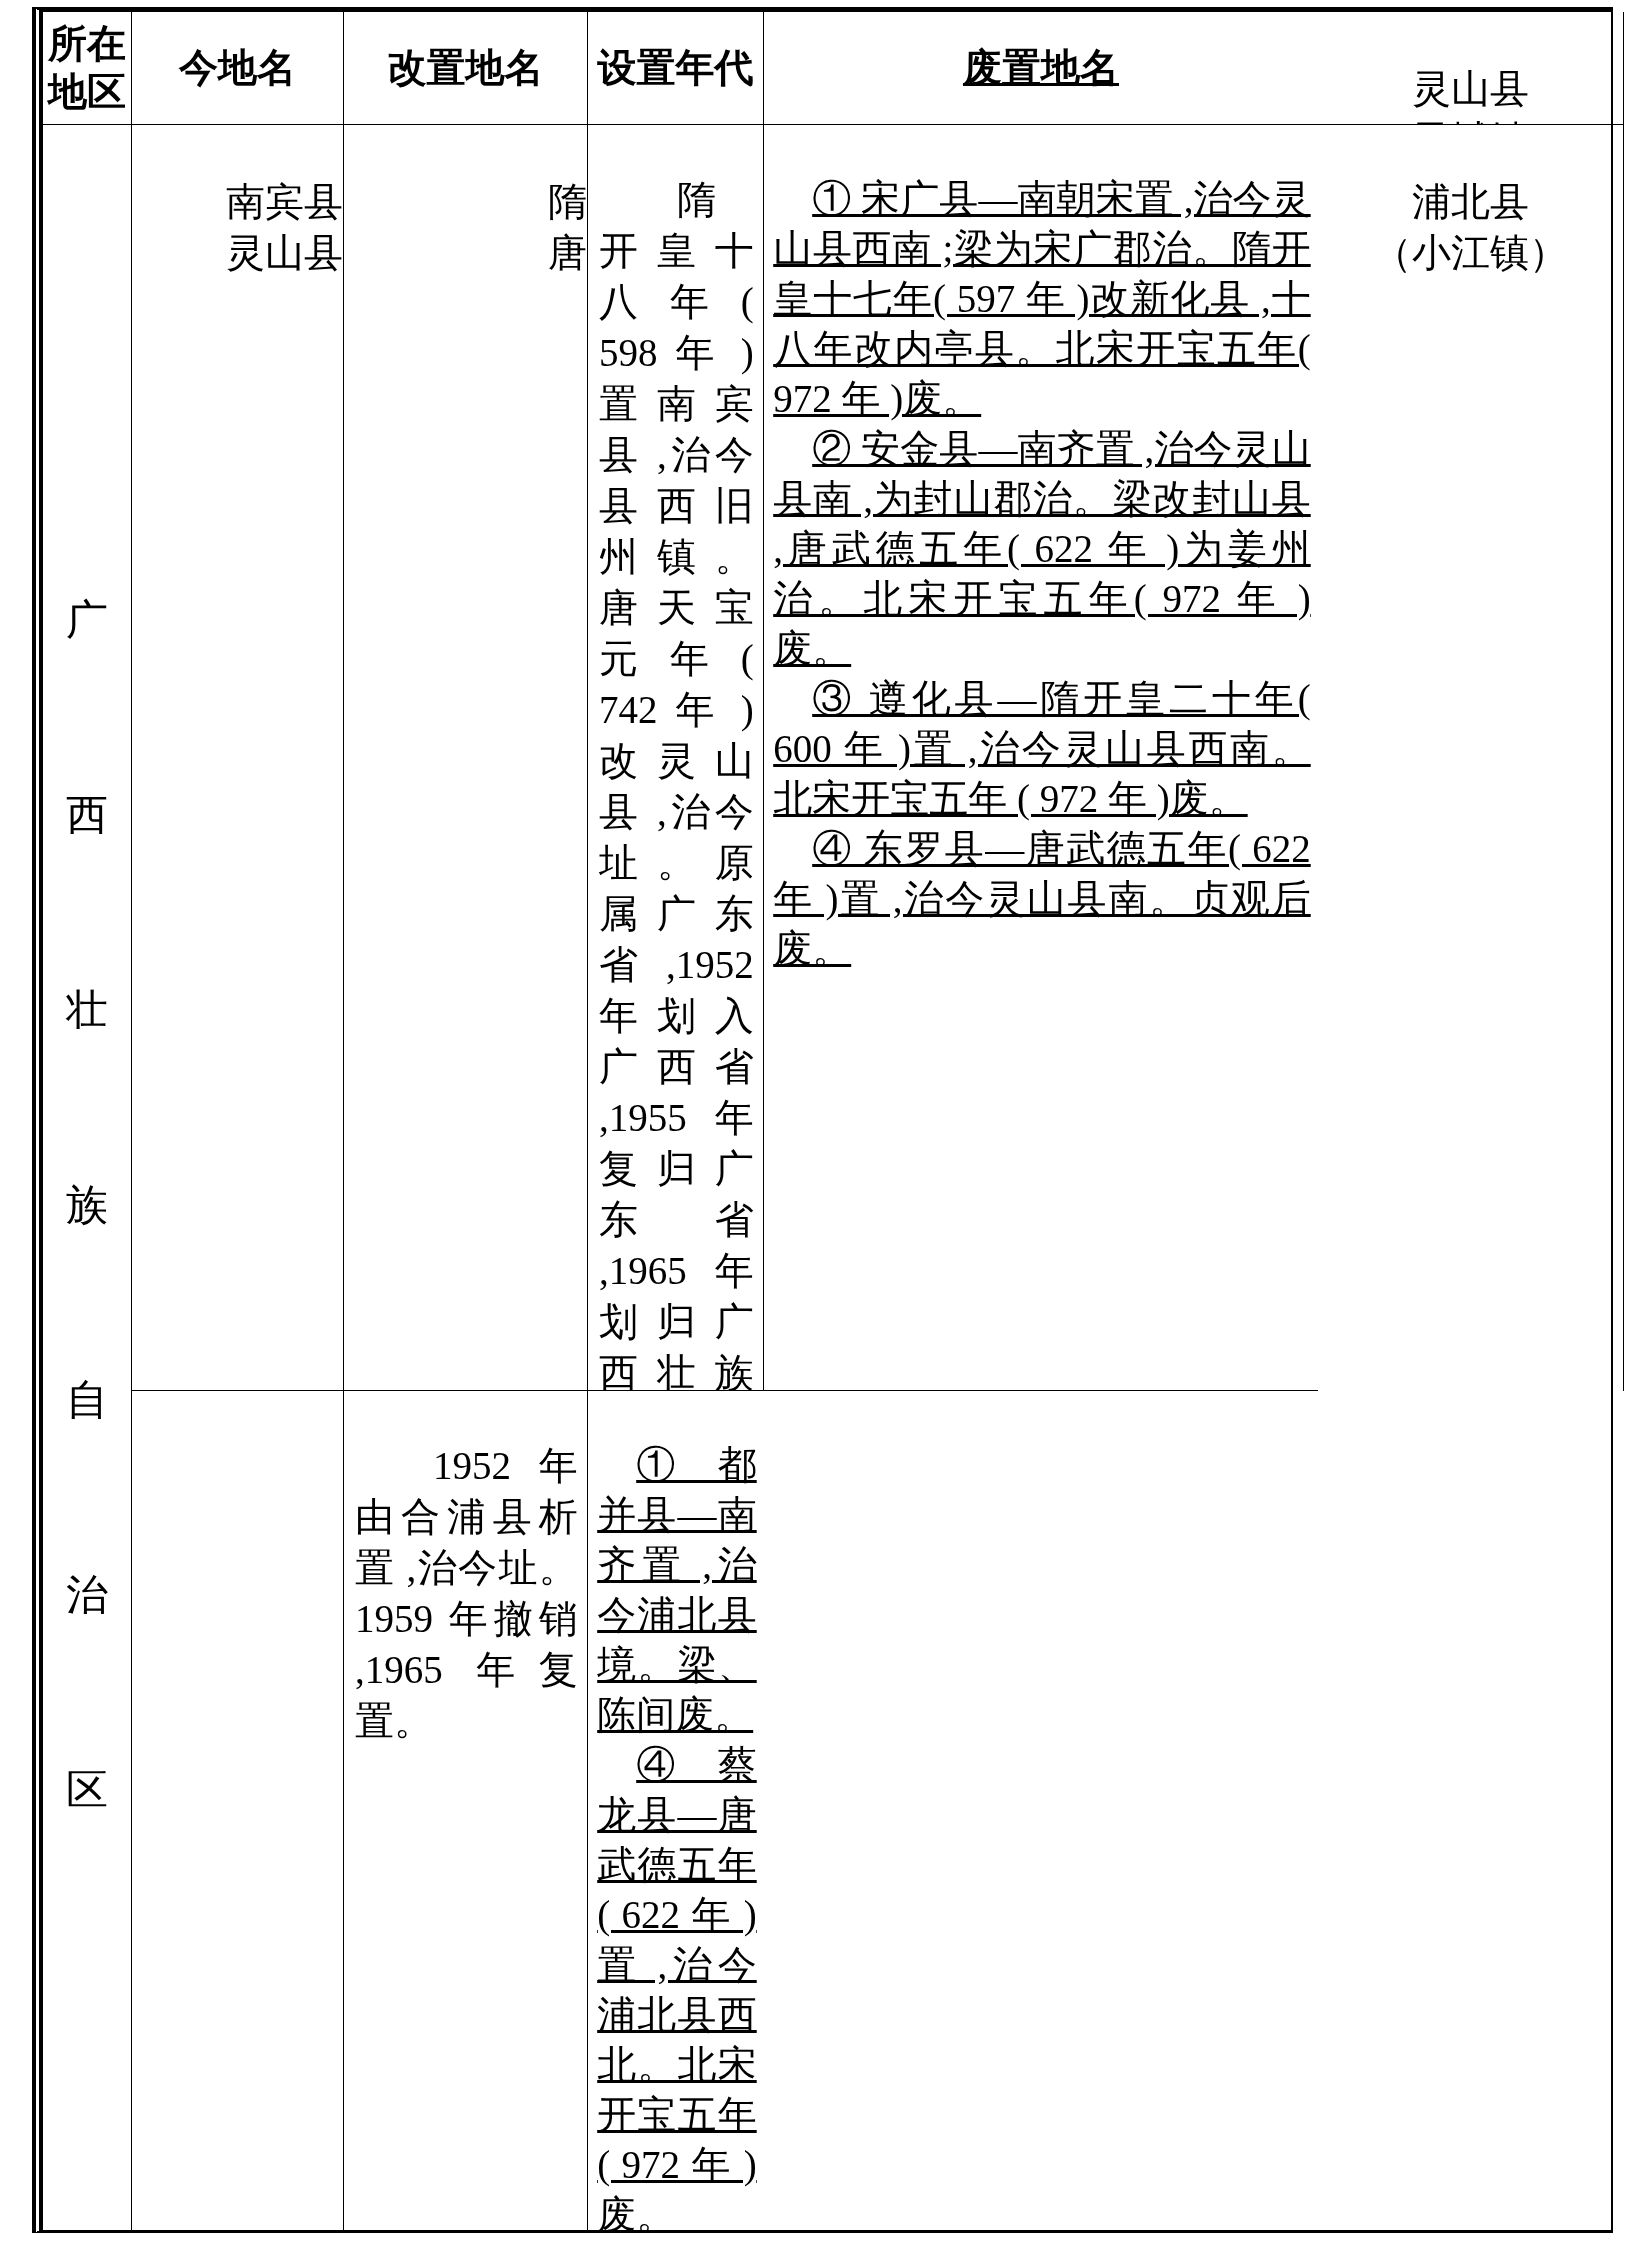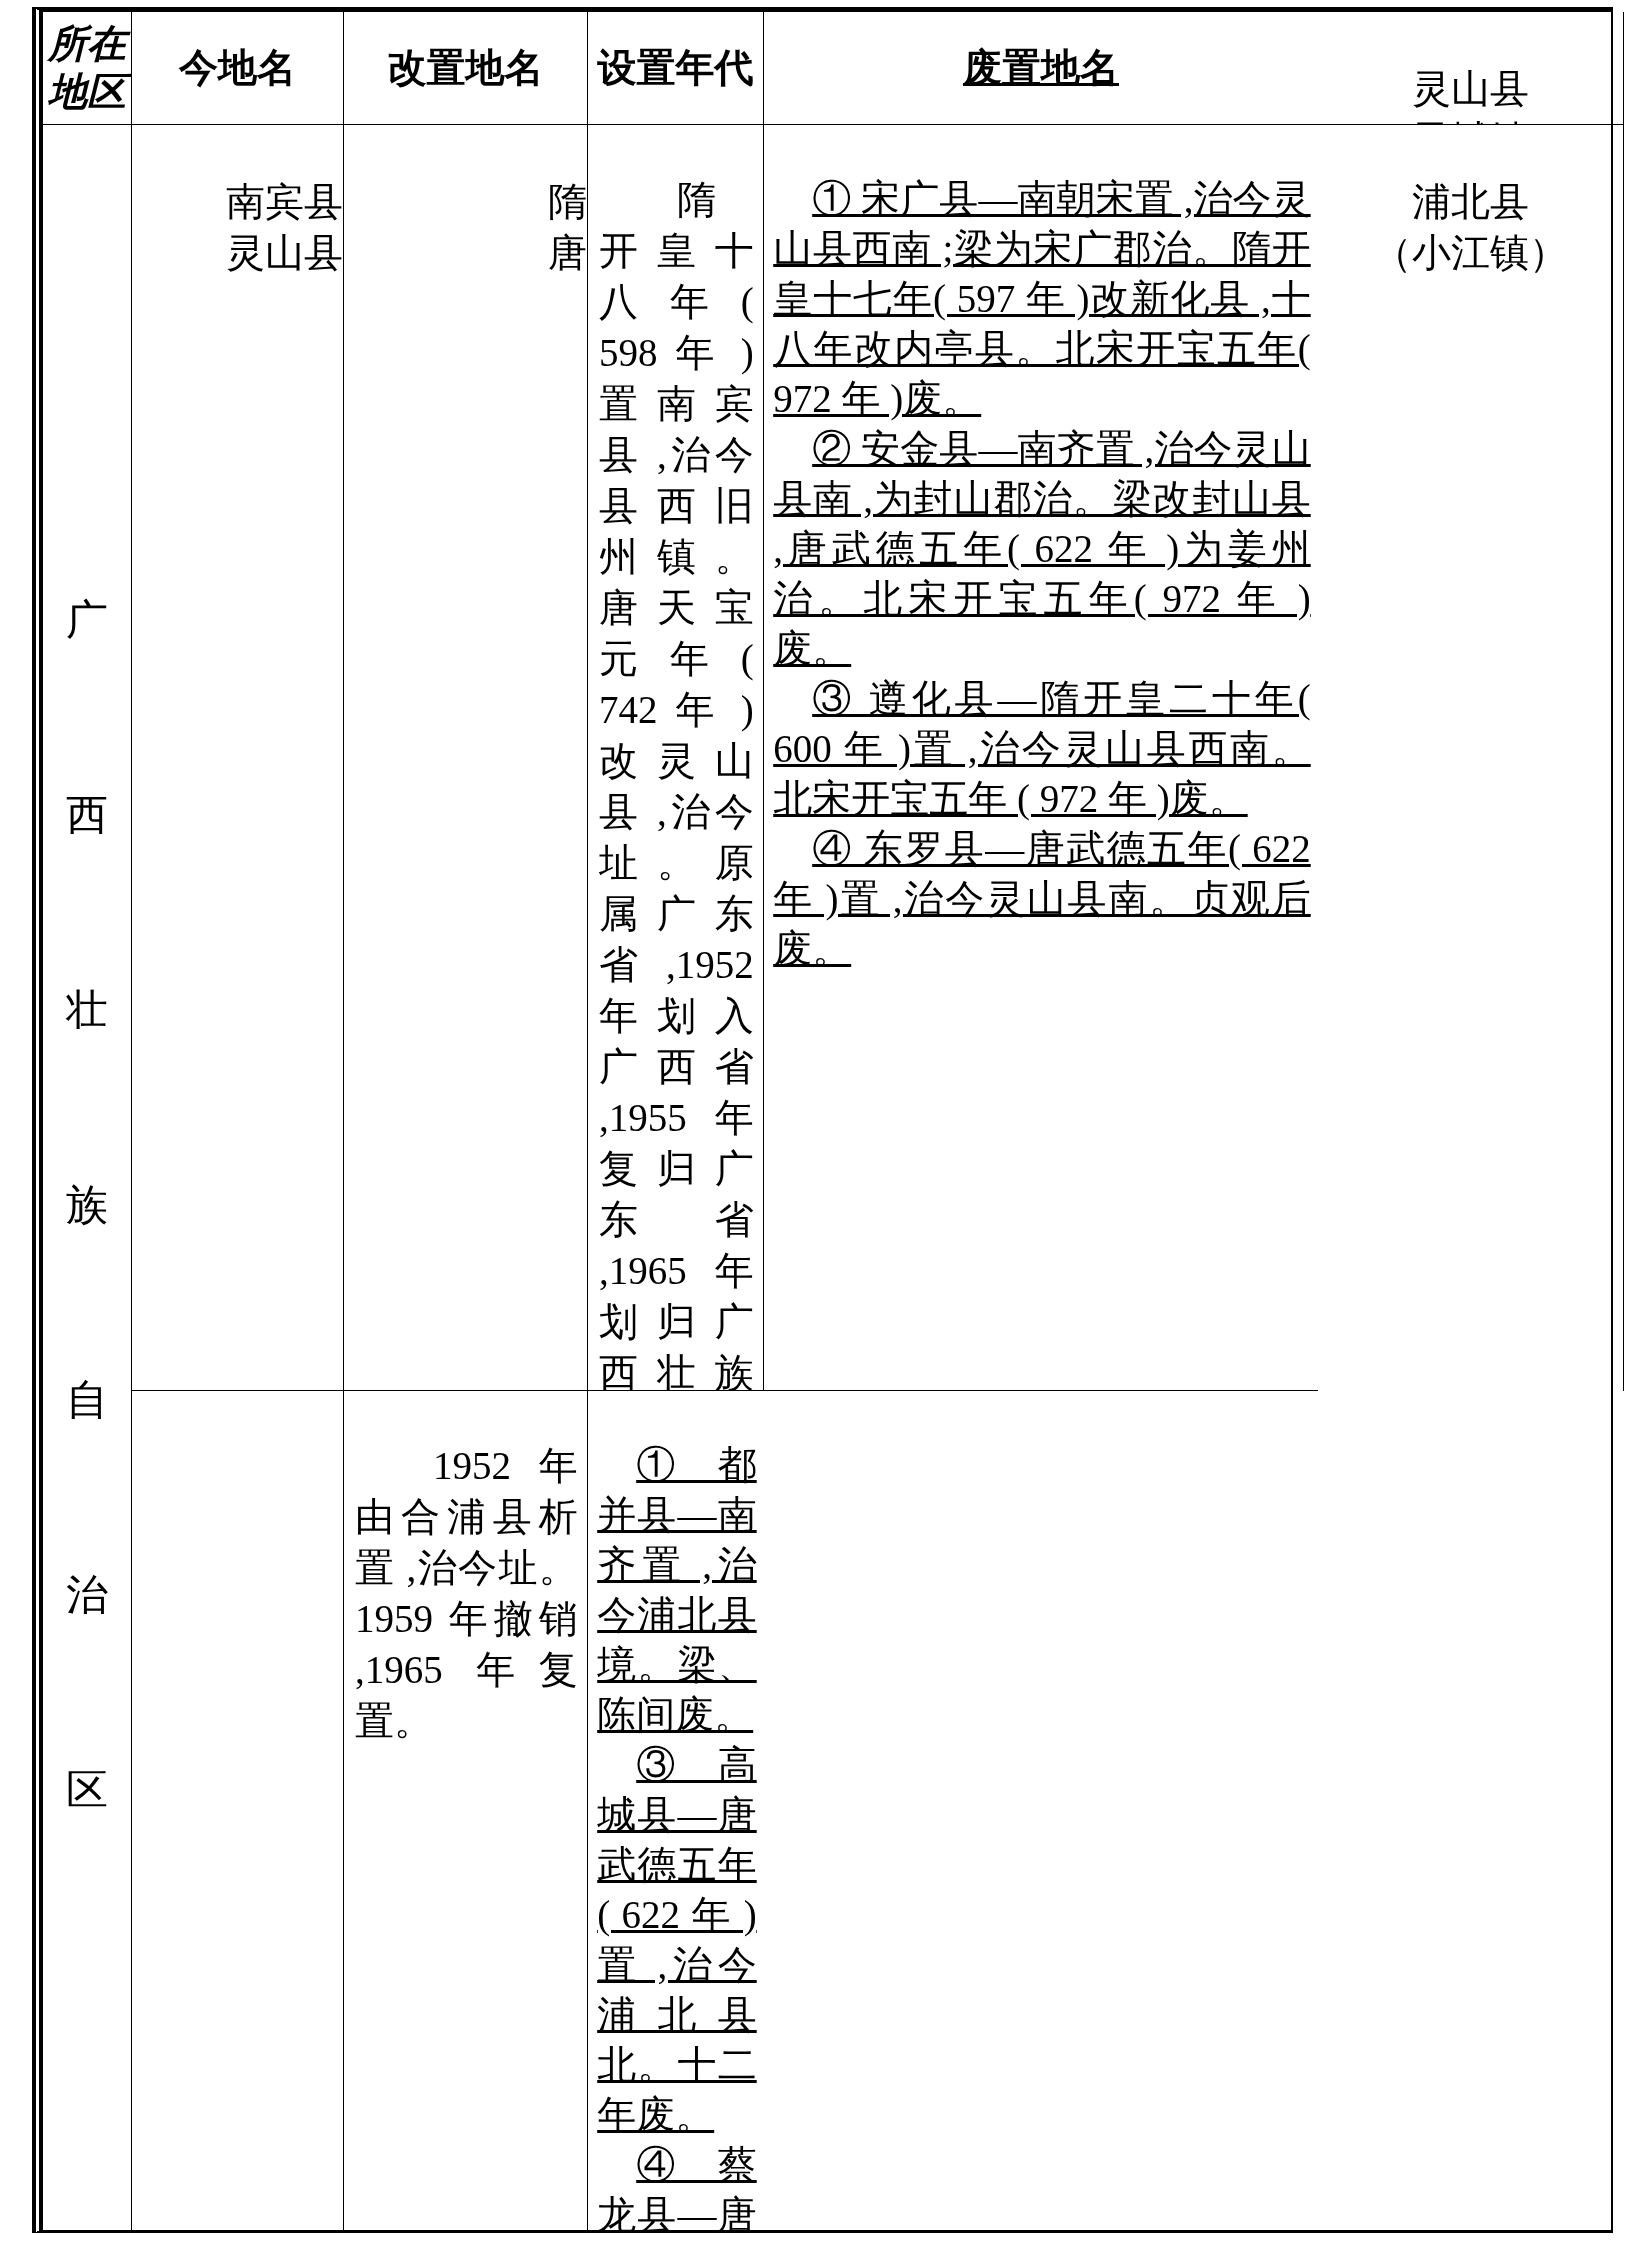--- a/index.html
+++ b/index.html
@@ -32,21 +32,21 @@
   
   .th {
     font-family: "Liberation Sans", "DejaVu Sans", sans-serif;
     font-weight: bold;
     font-size: 39px;
     line-height: 1.25;
     display: flex; align-items: center; justify-content: center;
     text-align: center;
   }
   .th.spread { letter-spacing: 0.7em; text-indent: 0.7em; }
-  .th.region-h { padding: 0 3.7px; font-style: italic; }
+  .th.region-h { padding: 0 3.7px; }
   
   .region-cell {
     grid-row: 2 / 4;
     display: flex; flex-direction: column;
     align-items: center; justify-content: center;
   }
   .region-stack {
     height: 1221px;
     margin-top: 55px;
     display: flex; flex-direction: column;
@@ -113,18 +113,17 @@
     <div>（小江镇）</div>
   </div>
   <div class="cell body-cell cell-plain last-row">
     <div></div>
   </div>
   <div class="cell body-cell cell-para last-row">
     <p>1952 年由合浦县析置 ,治今址。1959 年撤销 ,1965 年复置。</p>
   </div>
   <div class="cell body-cell cell-abl last-col last-row">
     <p>① 都并县—南齐置 ,治今浦北县境。梁、陈间废。</p>
-    <p>③ 高城县—唐武德五年( 622 年 )置 ,治今浦北县北。十二年废。</p>
     <p>④ 蔡龙县—唐武德五年( 622 年 )置 ,治今浦北县西北。北宋开宝五年( 972 年 )废。</p>
   </div>
 
 </div>
 
 
 </body></html>

